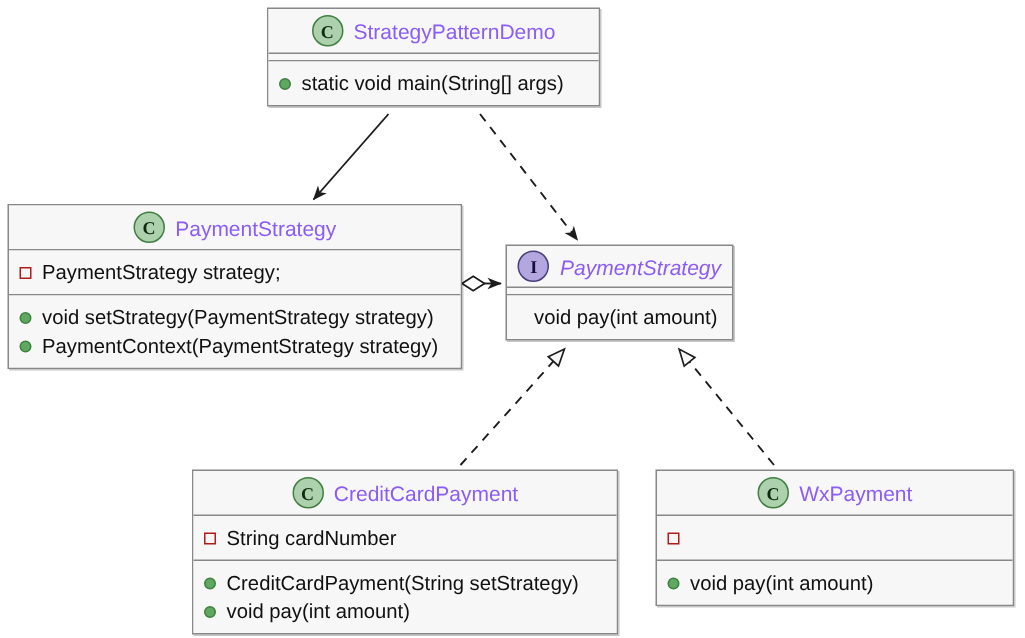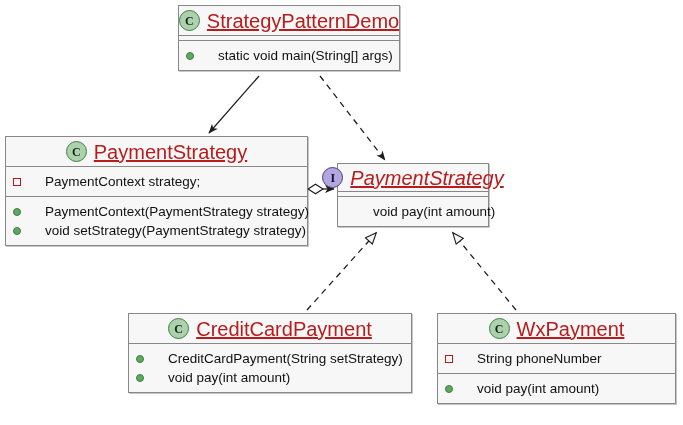--- a/index.html
+++ b/index.html
@@ -52,23 +52,22 @@
     align-items: center;
     justify-content: center;
     gap: 7px;
     padding: 0 8px;
     border-bottom: 1px solid #88888a;
     background: #f7f7f7;
     white-space: nowrap;
   }
 
   .uml-title {
-    font-size: 20px;
-    color: #b91c1c;
-    text-decoration: underline;
+    font-size: 14px;
+    color: #8b5cf6;
   }
   .uml-title.is-italic {
     font-style: italic;
   }
 
   .uml-compartment {
     box-sizing: border-box;
     padding: 5px 6px 5px 7px;
     border-bottom: 1px solid #88888a;
     background: #f7f7f7;
@@ -77,21 +76,21 @@
     border-bottom: none;
   }
   .uml-compartment.is-empty {
     padding: 0;
     height: 5px;
   }
 
   .uml-member {
     display: flex;
     align-items: center;
-    gap: 24px;
+    gap: 7px;
     height: 19px;
     white-space: nowrap;
     font-size: 13.5px;
   }
   .uml-member-text {
     display: inline-block;
   }
 
   
   .icon-circle {
@@ -196,31 +195,31 @@
   </div>
 
   <div class="uml-class" style="left:5px; top:136px; width:303px;">
     <div class="uml-header">
       <span class="icon-circle icon-class">C</span>
       <span class="uml-title">PaymentStrategy</span>
     </div>
     <div class="uml-compartment">
       <div class="uml-member">
         <span class="vis-marker vis-field"></span>
-        <span class="uml-member-text">PaymentContext strategy;</span>
-      </div>
-    </div>
-    <div class="uml-compartment">
+        <span class="uml-member-text">PaymentStrategy strategy;</span>
+      </div>
+    </div>
+    <div class="uml-compartment">
+      <div class="uml-member">
+        <span class="vis-marker vis-method"></span>
+        <span class="uml-member-text">void setStrategy(PaymentStrategy strategy)</span>
+      </div>
       <div class="uml-member">
         <span class="vis-marker vis-method"></span>
         <span class="uml-member-text">PaymentContext(PaymentStrategy strategy)</span>
-      </div>
-      <div class="uml-member">
-        <span class="vis-marker vis-method"></span>
-        <span class="uml-member-text">void setStrategy(PaymentStrategy strategy)</span>
       </div>
     </div>
   </div>
 
   <div class="uml-class" style="left:337px; top:163px; width:152px;">
     <div class="uml-header" style="height:28px;">
       <span class="icon-circle icon-interface">I</span>
       <span class="uml-title is-italic">PaymentStrategy</span>
     </div>
     <div class="uml-compartment is-empty"></div>
@@ -232,39 +231,44 @@
     </div>
   </div>
 
   <div class="uml-class" style="left:128px; top:313px; width:284px;">
     <div class="uml-header">
       <span class="icon-circle icon-class">C</span>
       <span class="uml-title">CreditCardPayment</span>
     </div>
     <div class="uml-compartment">
       <div class="uml-member">
+        <span class="vis-marker vis-field"></span>
+        <span class="uml-member-text">String cardNumber</span>
+      </div>
+    </div>
+    <div class="uml-compartment">
+      <div class="uml-member">
         <span class="vis-marker vis-method"></span>
         <span class="uml-member-text">CreditCardPayment(String setStrategy)</span>
       </div>
       <div class="uml-member">
         <span class="vis-marker vis-method"></span>
         <span class="uml-member-text">void pay(int amount)</span>
       </div>
     </div>
   </div>
 
   <div class="uml-class" style="left:437px; top:313px; width:239px;">
     <div class="uml-header">
       <span class="icon-circle icon-class">C</span>
       <span class="uml-title">WxPayment</span>
     </div>
     <div class="uml-compartment">
       <div class="uml-member">
         <span class="vis-marker vis-field"></span>
-        <span class="uml-member-text">String phoneNumber</span>
       </div>
     </div>
     <div class="uml-compartment">
       <div class="uml-member">
         <span class="vis-marker vis-method"></span>
         <span class="uml-member-text">void pay(int amount)</span>
       </div>
     </div>
   </div>
 

